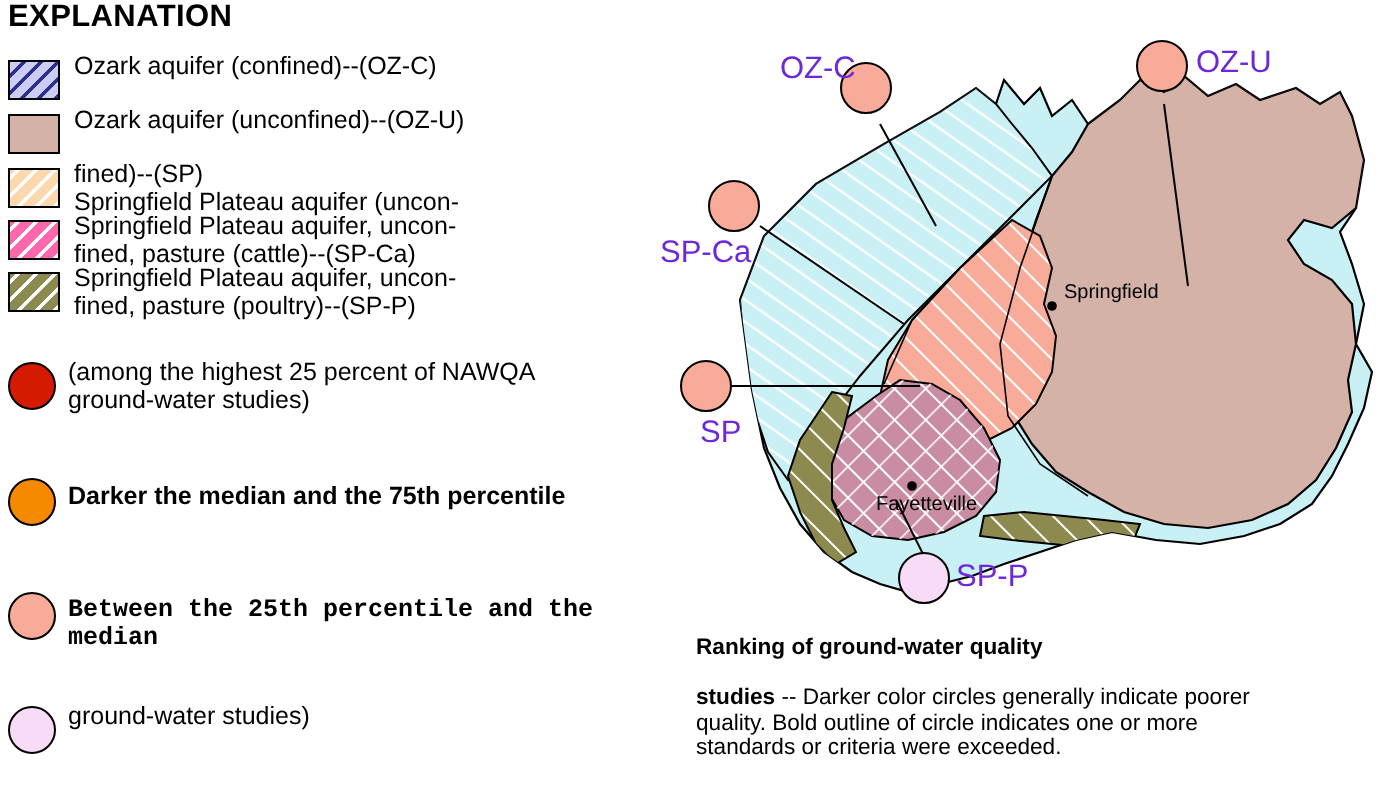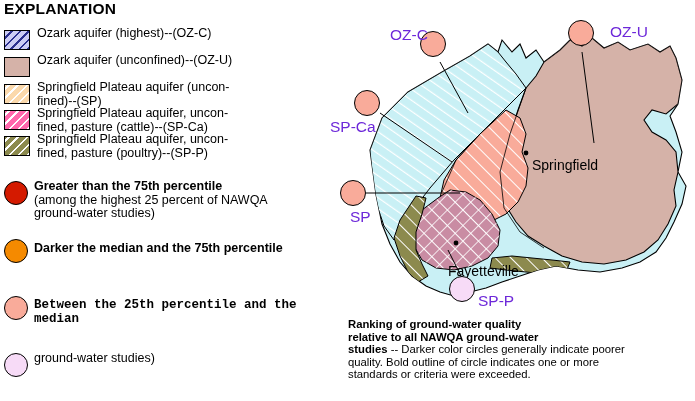--- a/index.html
+++ b/index.html
@@ -37,50 +37,50 @@
   .circ-text b{font-weight:bold;display:block;}
   .circ-text span{display:block;}
 
   
   #map{position:absolute;left:330px;top:0;width:365px;height:401px;}
   #map-svg{position:absolute;left:0;top:0;}
 
   .marker{position:absolute;width:26px;height:26px;border-radius:50%;
           border:1.6px solid #000;box-sizing:border-box;}
   .mlabel{position:absolute;font-size:15.5px;color:#6d28d9;white-space:nowrap;}
-  .mlabel-sm{position:absolute;font-size:14px;color:#000;white-space:nowrap;margin-top:16px;}
+  .mlabel-sm{position:absolute;font-size:10px;color:#000;white-space:nowrap;}
 
   #map-caption{position:absolute;left:18px;top:318px;width:292px;
                font-size:11.3px;line-height:12.6px;}
   #map-caption b{font-weight:bold;}
 </style>
 </head>
 <body>
 
 <div id="root">
 
   <div id="explanation">
 
     <div id="expl-title">EXPLANATION</div>
 
     <div class="swatch-row" style="top:30px;">
       <div class="swatch h-ozc"></div>
-      <div class="swatch-label">Ozark aquifer (highest)--(OZ-C)</div>
+      <div class="swatch-label">Ozark aquifer (confined)--(OZ-C)</div>
     </div>
 
     <div class="swatch-row" style="top:57px;">
       <div class="swatch f-ozu"></div>
       <div class="swatch-label">Ozark aquifer (unconfined)--(OZ-U)</div>
     </div>
 
     <div class="swatch-row" style="top:84px;">
       <div class="swatch h-sp"></div>
       <div class="swatch-label">
+        <div>fined)--(SP)</div>
         <div>Springfield Plateau aquifer (uncon-</div>
-        <div>fined)--(SP)</div>
       </div>
     </div>
 
     <div class="swatch-row" style="top:110px;">
       <div class="swatch h-spca"></div>
       <div class="swatch-label">
         <div>Springfield Plateau aquifer, uncon-</div>
         <div>fined, pasture (cattle)--(SP-Ca)</div>
       </div>
     </div>
@@ -89,21 +89,20 @@
       <div class="swatch h-spp"></div>
       <div class="swatch-label">
         <div>Springfield Plateau aquifer, uncon-</div>
         <div>fined, pasture (poultry)--(SP-P)</div>
       </div>
     </div>
 
     <div class="circ-row" style="top:181px;">
       <div class="circ" style="background:#d41a00;"></div>
       <div class="circ-text">
-        <b>Greater than the 75th percentile</b>
         <span>(among the highest 25 percent of NAWQA</span>
         <span>ground-water studies)</span>
       </div>
     </div>
 
     <div class="circ-row" style="top:239px;">
       <div class="circ" style="background:#f58a00;"></div>
       <div class="circ-text" style="top:3px;">
         <b>Darker the median and the 75th percentile</b>
       </div>
@@ -215,36 +214,36 @@
         <line x1="132" y1="278" x2="118" y2="250"></line>
       </g>
 
       <g fill="#000">
         <circle cx="196" cy="153" r="2.4"></circle>
         <circle cx="126" cy="243" r="2.4"></circle>
       </g>
     </svg>
 
     <div class="mlabel-sm" style="left:202px;top:141px;">Springfield</div>
-    <div class="mlabel-sm" style="left:118px;top:247px;text-align:right;">Fayetteville</div>
+    <div class="mlabel-sm" style="left:108px;top:247px;text-align:right;">Fayetteville</div>
 
     <div class="marker" style="left:90px;top:31px;background:#f9ab9a;"></div>
     <div class="mlabel" style="left:60px;top:26px;">OZ-C</div>
 
     <div class="marker" style="left:238px;top:20px;background:#f9ab9a;"></div>
-    <div class="mlabel" style="left:280px;top:23px;text-align:right;">OZ-U</div>
+    <div class="mlabel" style="left:268px;top:23px;text-align:right;">OZ-U</div>
 
     <div class="marker" style="left:24px;top:90px;background:#f9ab9a;"></div>
     <div class="mlabel" style="left:0px;top:118px;">SP-Ca</div>
 
     <div class="marker" style="left:10px;top:180px;background:#f9ab9a;"></div>
     <div class="mlabel" style="left:20px;top:208px;">SP</div>
 
     <div class="marker" style="left:119px;top:276px;background:#f7dbf7;"></div>
-    <div class="mlabel" style="left:148px;top:280px;margin-top:12px;">SP-P</div>
+    <div class="mlabel" style="left:148px;top:280px;">SP-P</div>
 
     <div id="map-caption">
       <b>Ranking of ground-water quality</b><br>
-      <b> relative to all NAWQA ground-water</b><br>
+      <br>
       <b>studies</b><span> -- Darker color circles generally indicate poorer quality. Bold outline of circle indicates one or more standards or criteria were exceeded.</span>
     </div>
   </div>
 </div>
 
 </body></html>

